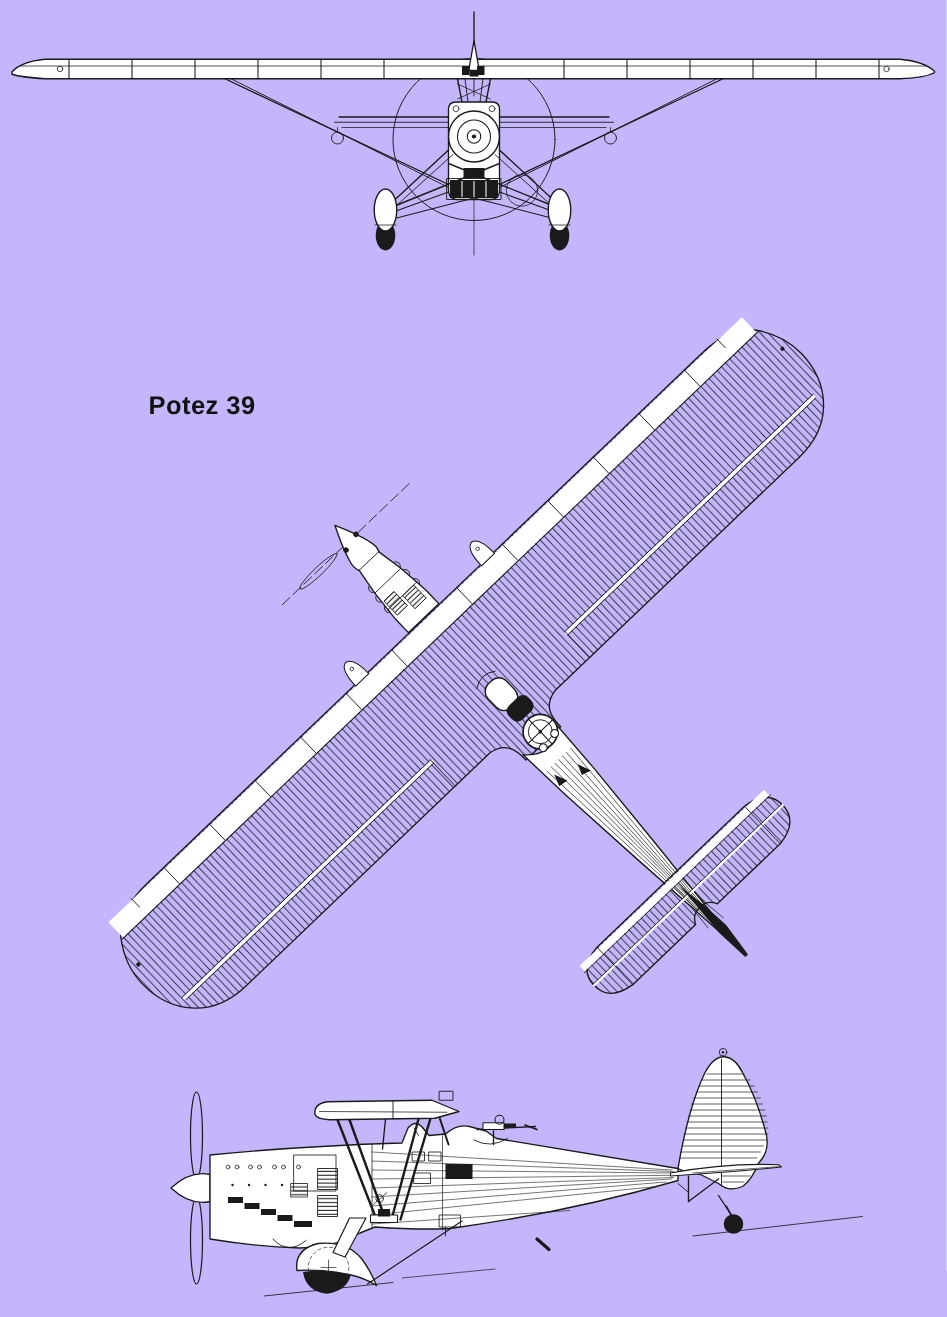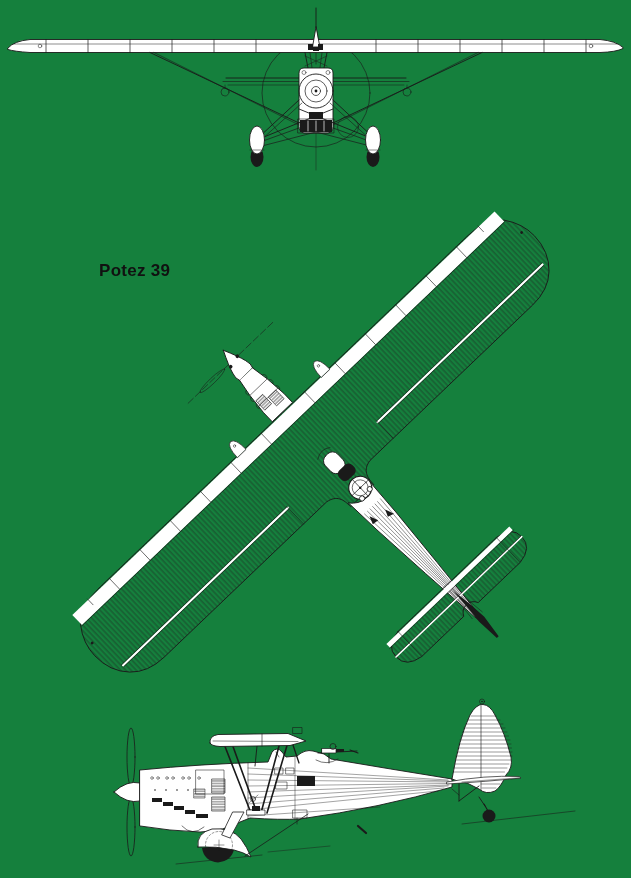--- a/index.html
+++ b/index.html
@@ -1,16 +1,16 @@
 <!DOCTYPE html>
 <html><head>
 <meta charset="utf-8">
 <style>
   html,body{margin:0;padding:0;background:#e8e8e8;}
-  .page{position:relative;width:631px;height:878px;background:#15803d;overflow:hidden;
+  .page{position:relative;width:631px;height:878px;background:#c4b5fd;overflow:hidden;
         font-family:"Liberation Sans",sans-serif;}
   .label{position:absolute;left:99px;top:261px;font-size:17px;font-weight:bold;
          color:#111;letter-spacing:.3px;}
   svg{position:absolute;left:0;top:0;}
   g.view{stroke:#1a1a1a;fill:none;stroke-width:.9;stroke-linecap:round;stroke-linejoin:round;}
 </style>
 </head>
 <body>
 
 <div class="page">

